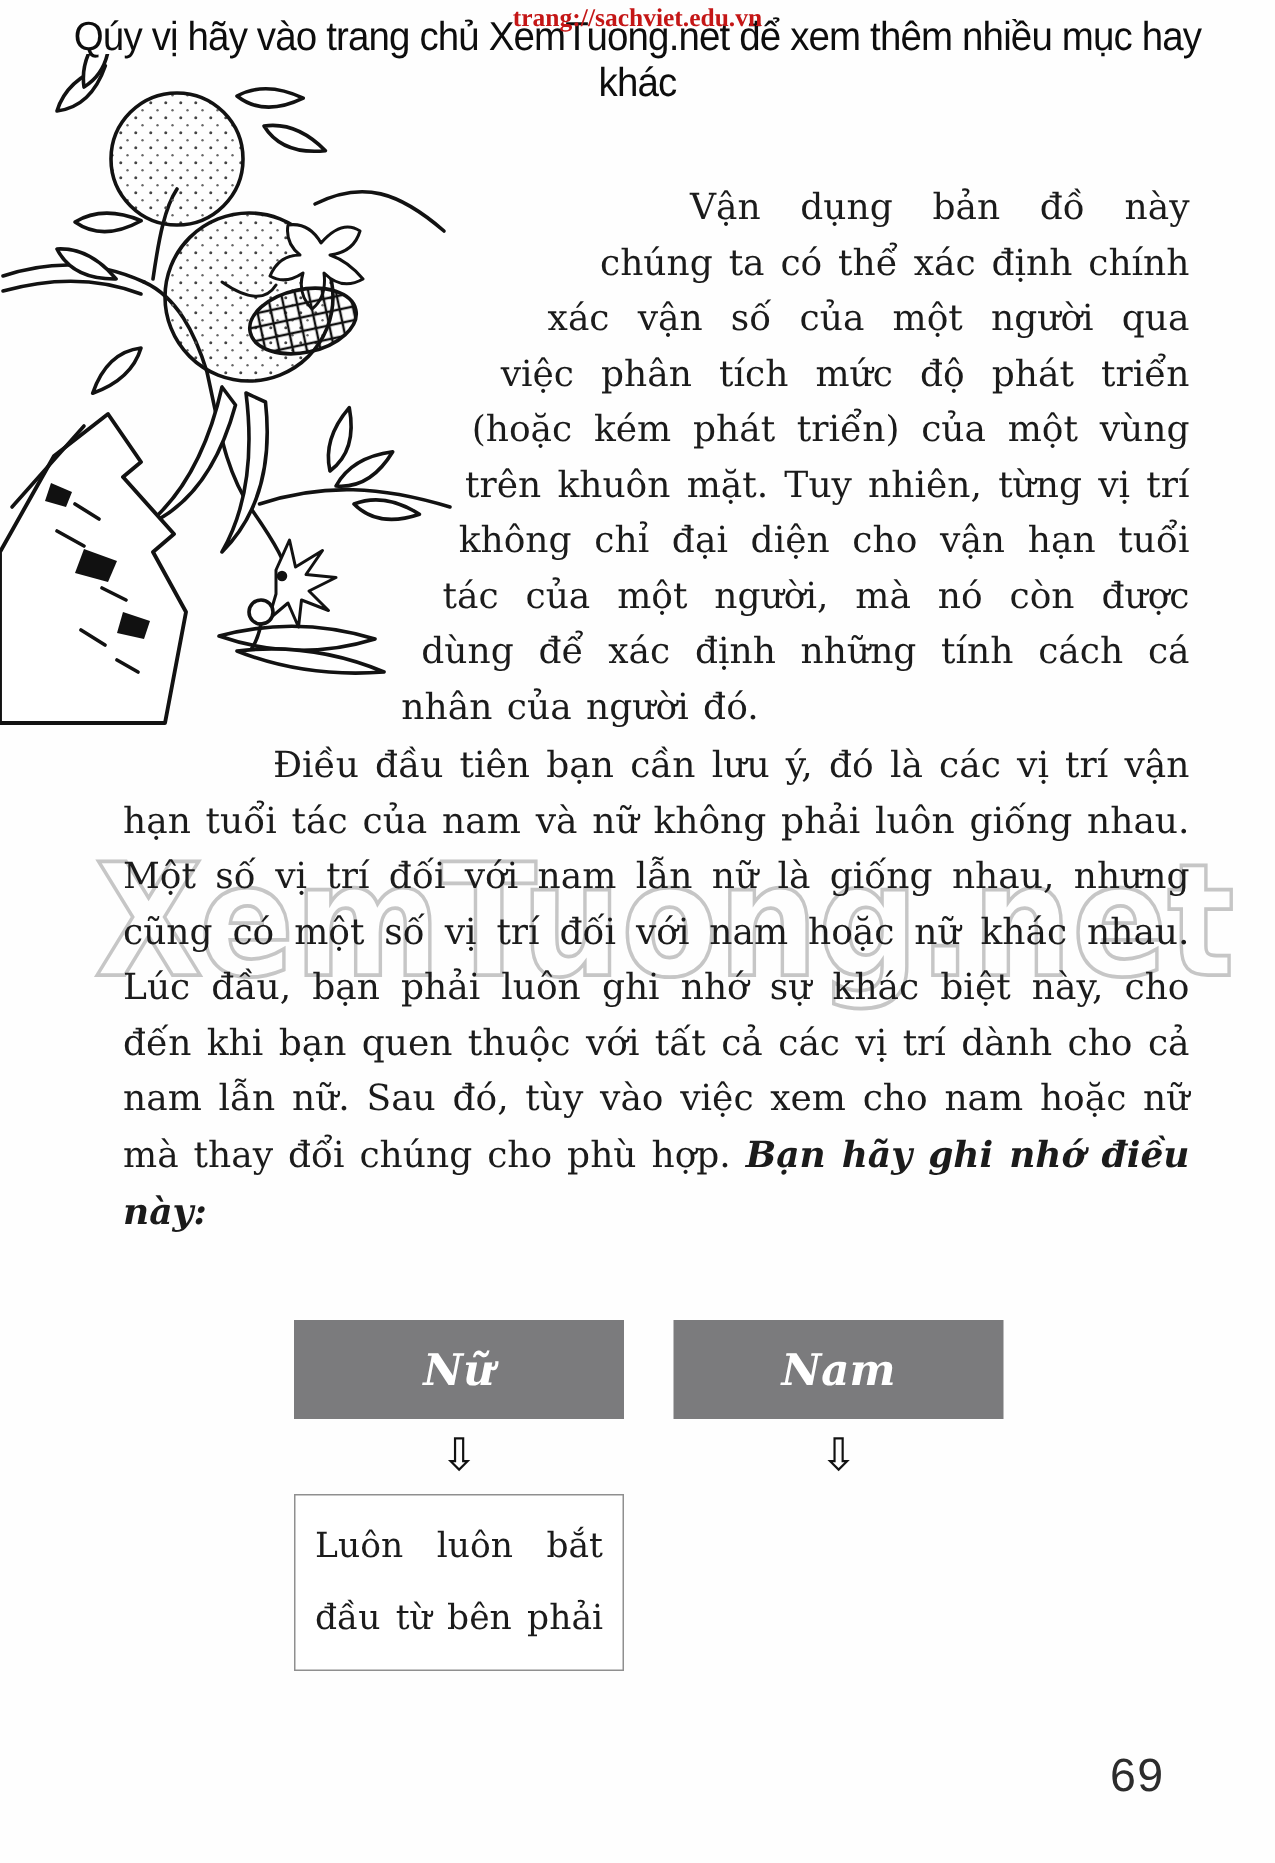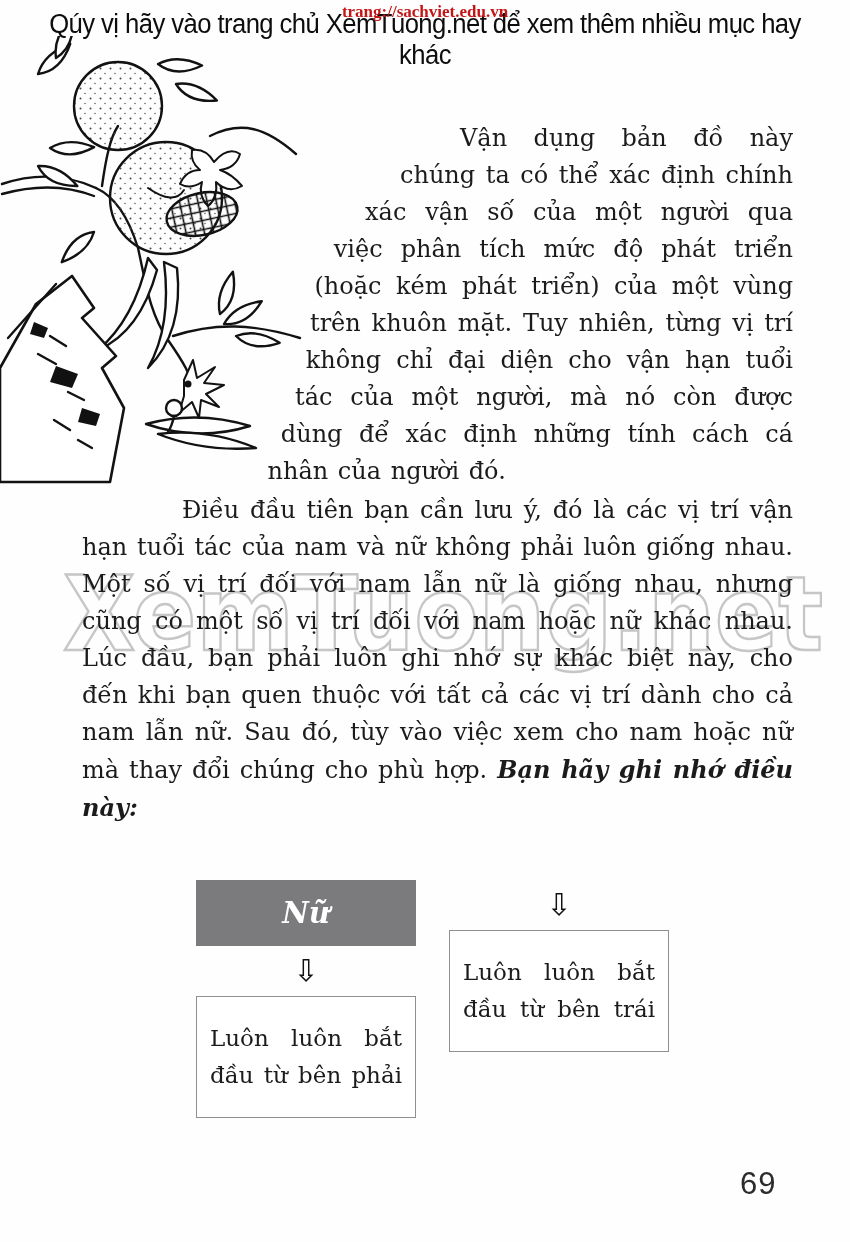--- a/index.html
+++ b/index.html
@@ -91,22 +91,22 @@
   }
   .diag-arrow {
     height:50px; display:flex; align-items:center; justify-content:center;
     font-family:"DejaVu Sans", sans-serif;
     font-size:30px; color:#111; line-height:1;
   }
   .diag-note {
     width:100%; box-sizing:border-box; min-height:90px;
     background:#fff;
     border:1.5px solid var(--border-gray, #8f8f8f);
-    padding:23px 13px;
-    font-size:23px; line-height:37px;
+    padding:10px 13px;
+    font-size:23px; line-height:48px;
     text-align:justify; text-align-last:justify;
   }
 
   
   .page-number {
     position:absolute; left:740px; top:1166px;
     font-family:"Liberation Sans", sans-serif;
     font-size:31px; color:#2c2c2c; letter-spacing:1px;
     z-index:2;
   }
@@ -187,18 +187,18 @@
   <p class="p2"><span>Điều đầu tiên bạn cần lưu ý, đó là các vị trí vận hạn tuổi tác của nam và nữ không phải luôn giống nhau. Một số vị trí đối với nam lẫn nữ là giống nhau, nhưng cũng có một số vị trí đối với nam hoặc nữ khác nhau. Lúc đầu, bạn phải luôn ghi nhớ sự khác biệt này, cho đến khi bạn quen thuộc với tất cả các vị trí dành cho cả nam lẫn nữ. Sau đó, tùy vào việc xem cho nam hoặc nữ mà thay đổi chúng cho phù hợp. </span><span class="emph">Bạn hãy ghi nhớ điều này:</span></p>
 </div>
 
 <div class="diagram">
   <div class="diag-col">
     <div class="diag-header">Nữ</div>
     <div class="diag-arrow">⇩</div>
     <div class="diag-note">Luôn luôn bắt đầu từ bên phải</div>
   </div>
   <div class="diag-col">
+    <div class="diag-header">Nam</div>
     <div class="diag-arrow">⇩</div>
-    <div class="diag-note">Luôn luôn bắt đầu từ bên trái</div>
   </div>
 </div>
 
 <div class="page-number">69</div>
 
 </body></html>

